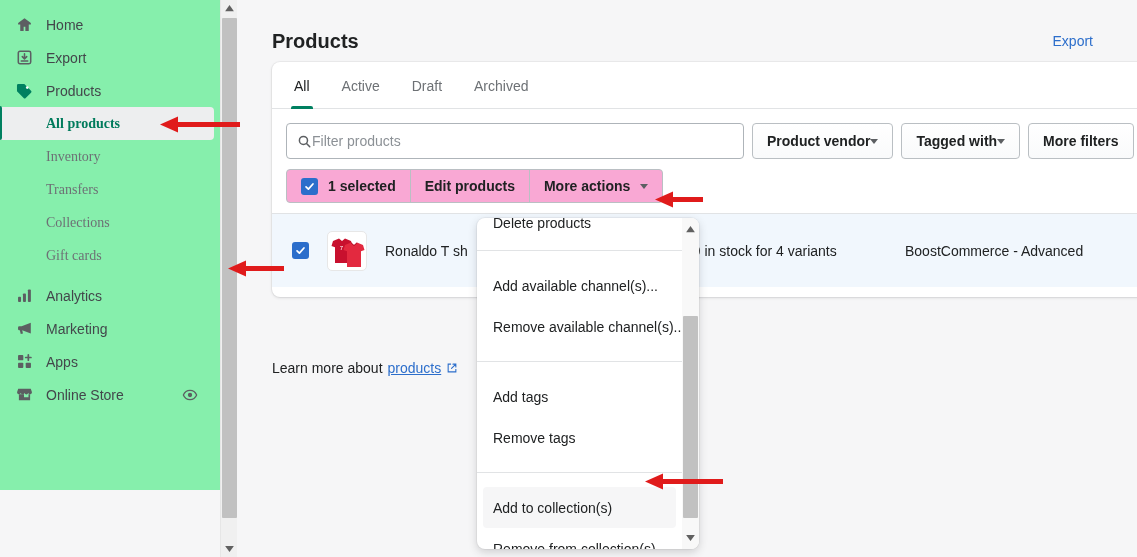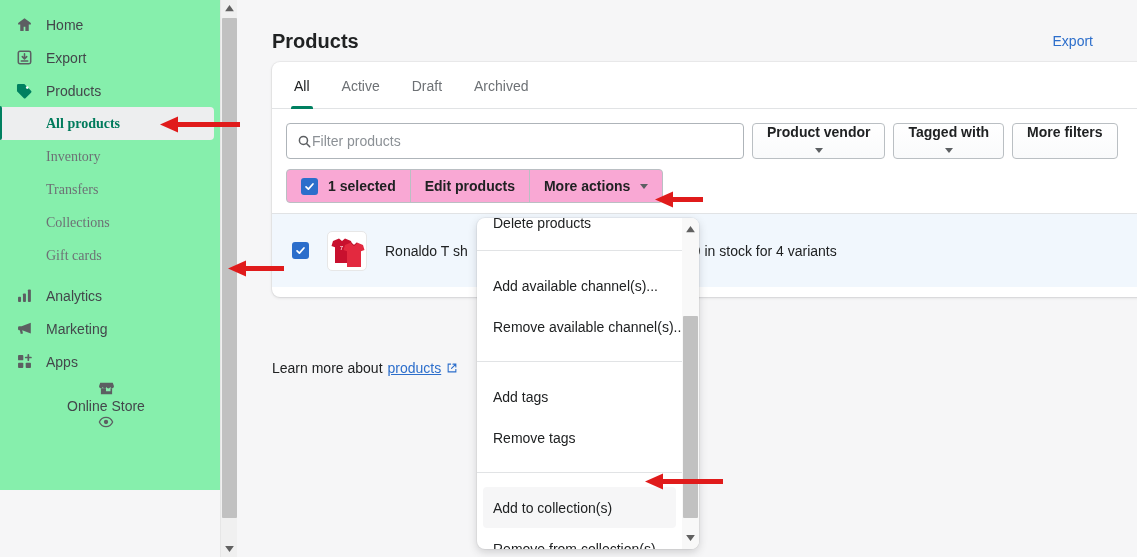--- a/index.html
+++ b/index.html
@@ -74,24 +74,24 @@
     font-size: 11.5px;
     font-weight: bold;
     letter-spacing: .4px;
     color: #6d7175;
   }
   .section-head .plus { color: #5c5f62; display:flex; cursor:pointer; }
   .channel-item {
     display:flex; align-items:center;
     height: 33px;
     padding: 0 22px 0 14px;
+    gap: 12px;
     font-size: 14px;
     color: #43474b;
     cursor:pointer;
-    flex-direction:column;
   }
   .channel-item .ico { width:20px; height:20px; display:flex; align-items:center; justify-content:center; color:#5c5f62; flex:0 0 20px;}
   .channel-item .label { flex: 1; }
   .channel-item .eye { color:#5c5f62; display:flex; }
 
   
   #sb-scroll {
     position:absolute; left: 220px; top:0; width: 17px; height: 557px;
     background: #f0f0f0; border-left: 1px solid #e6e6e6;
   }
@@ -165,26 +165,25 @@
     display:flex; align-items:center;
     padding: 0 10px; gap: 0;
   }
   #search-box .s-ico { color:#5c5f62; display:flex; }
   #search-box .s-ph { font-size: 14px; color:#8c9196; }
   .fbtn {
     height: 36px;
     border: 1px solid #babfc3;
     background: linear-gradient(180deg,#fff,#f9fafb);
     border-radius: 4px;
-    display:flex; align-items:center; gap:8px;
+    display:flex; align-items:center; 
     padding: 0 14px;
     font-size: 14px; font-weight: bold; color:#202223;
     cursor:pointer;
     white-space: nowrap;
-    flex-direction: column;
   }
   .caret { width:0;height:0;border-left:4.5px solid transparent;border-right:4.5px solid transparent;border-top:5px solid #5c5f62;}
 
   
   #bulk-row { padding: 0 14px 0 14px; position: relative; }
   #bulk-bar {
     display:inline-flex; align-items:center;
     height: 34px;
     border: 1px solid #babfc3;
     border-radius: 4px;
@@ -497,20 +496,21 @@
             </g>
             <g transform="translate(14,9)">
               <path d="M3 4 9 1.5 12 4l3-2.5L21 4l1.5 5-3.5 1.2V26H5V10.2L1.5 9z" fill="#e3293f"></path>
               <path d="M9 1.8 12 4.6 15 1.8" fill="none" stroke="#b01026" stroke-width="1"></path>
             </g>
           </svg>
         </span>
 
         <span id="prod-name">Ronaldo T sh</span>
         <span id="prod-stock">99 in stock for 4 variants</span>
+        <span id="prod-vendor">BoostCommerce - Advanced</span>
       </div>
 
       <div id="card-bottom"></div>
     </div>
 
     <div id="learn-more">
       <span>Learn more about</span>
       <span class="lm-link">products</span>
       <span class="ext">
         <svg width="12" height="12" viewBox="0 0 20 20" fill="none" stroke="currentColor" stroke-width="1.8">

